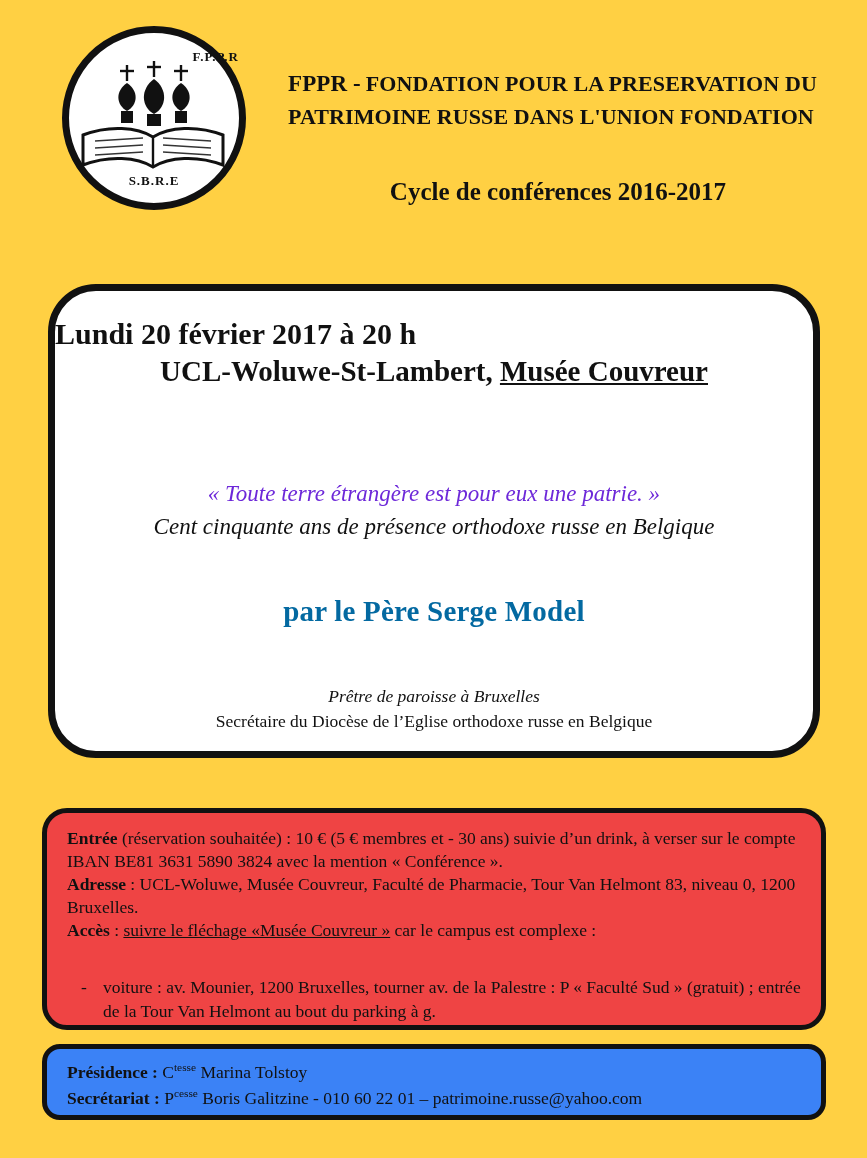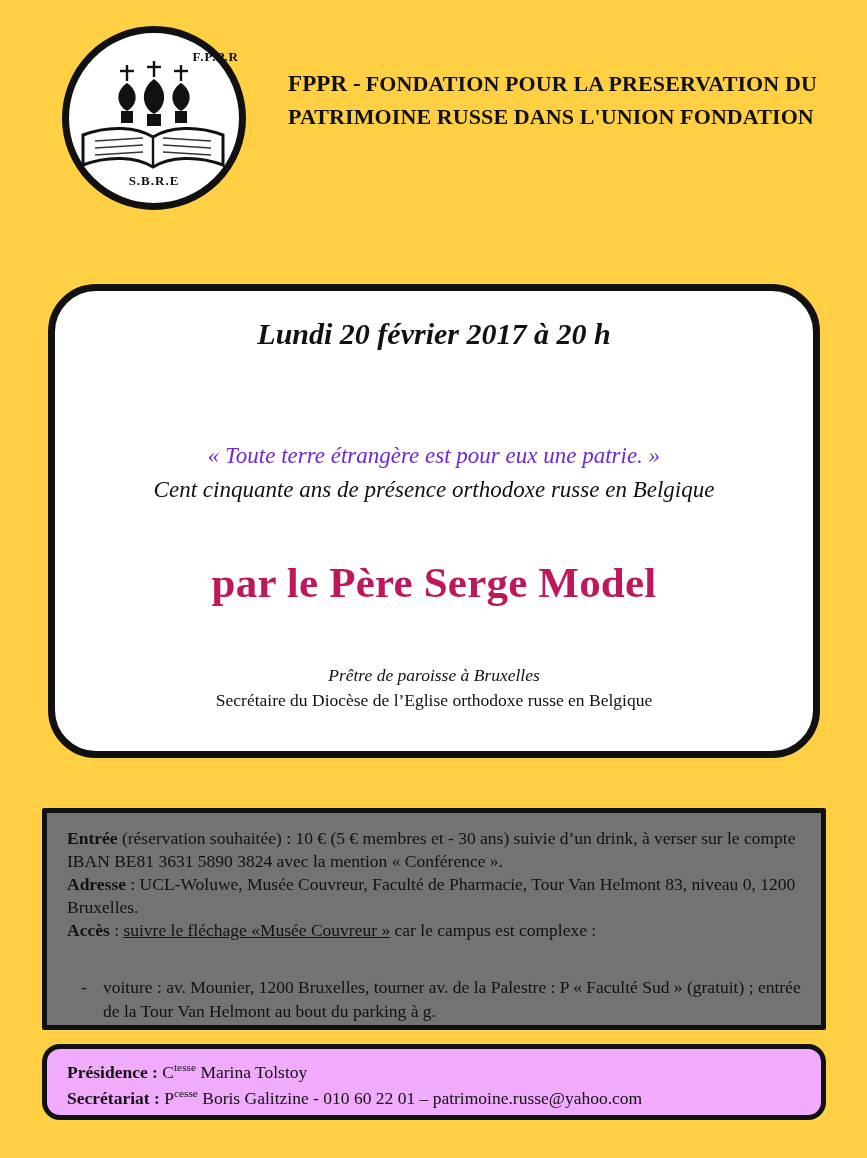--- a/index.html
+++ b/index.html
@@ -106,27 +106,26 @@
     top: 284px;
     width: 772px;
     height: 474px;
     background: #ffffff;
     border: 7px solid #111;
     border-radius: 48px;
     box-sizing: border-box;
   }
 
   .event-date {
-    text-align: center;
+    text-align: left;
     font-weight: bold;
     font-size: 30px;
     color: #111;
     margin-top: 24px;
     line-height: 1.28;
-    font-style: italic;
   }
   .event-venue {
     text-align: center;
     font-weight: bold;
     font-size: 29px;
     color: #111;
     line-height: 1.28;
   }
   .event-venue .underline {
     text-decoration: underline;
@@ -144,22 +143,22 @@
     text-align: center;
     font-style: italic;
     font-size: 23px;
     color: #111;
     line-height: 1.45;
   }
 
   .speaker {
     text-align: center;
     font-weight: bold;
-    font-size: 43px;
-    color: #be185d;
+    font-size: 29px;
+    color: #0369a1;
     margin-top: 52px;
     letter-spacing: 0.2px;
   }
 
   .speaker-role {
     text-align: center;
     font-style: italic;
     font-size: 17.5px;
     color: #111;
     margin-top: 56px;
@@ -172,23 +171,23 @@
     line-height: 1.4;
   }
 
   
   .info-box {
     position: absolute;
     left: 42px;
     top: 808px;
     width: 784px;
     height: 222px;
-    background: #737373;
+    background: #ef4444;
     border: 5px solid #111;
-    border-radius: 2px;
+    border-radius: 25px;
     box-sizing: border-box;
     padding: 14px 20px 10px 20px;
   }
   .info-line {
     font-size: 17.5px;
     color: #111;
     line-height: 1.32;
   }
   .info-line b { font-weight: bold; }
   .info-line .underline { text-decoration: underline; }
@@ -214,21 +213,21 @@
     top: 0;
   }
 
   
   .footer-box {
     position: absolute;
     left: 42px;
     top: 1044px;
     width: 784px;
     height: 76px;
-    background: #f0abfc;
+    background: #3b82f6;
     border: 5px solid #111;
     border-radius: 18px;
     box-sizing: border-box;
     padding: 10px 20px;
   }
   .footer-line {
     font-size: 17.5px;
     color: #111;
     line-height: 1.42;
   }
@@ -273,24 +272,28 @@
     </svg>
     <div class="logo-bottom-text">S.B.R.E</div>
   </div>
 
   <div class="org-title">
     <span class="abbr">FPPR -</span>
     <span class="caps">FONDATION POUR LA PRESERVATION DU</span><br>
     <span class="caps">PATRIMOINE RUSSE DANS  L'UNION FONDATION</span>
   </div>
 
+  <div class="cycle-title">Cycle  de conférences 2016-2017</div>
 </div>
 
 <div class="main-card">
   <div class="event-date">Lundi 20 février 2017 à 20 h</div>
+  <div class="event-venue">
+    <span>UCL-Woluwe-St-Lambert, </span><span class="underline">Musée Couvreur</span>
+  </div>
 
   <div class="quote">« Toute terre étrangère est pour eux une patrie. »</div>
   <div class="subtitle-line">Cent cinquante ans de présence orthodoxe russe en Belgique</div>
 
   <div class="speaker">par le Père Serge Model</div>
 
   <div class="speaker-role">Prêtre de paroisse à Bruxelles</div>
   <div class="speaker-role2">Secrétaire du Diocèse de l’Eglise orthodoxe russe en Belgique</div>
 </div>
 

